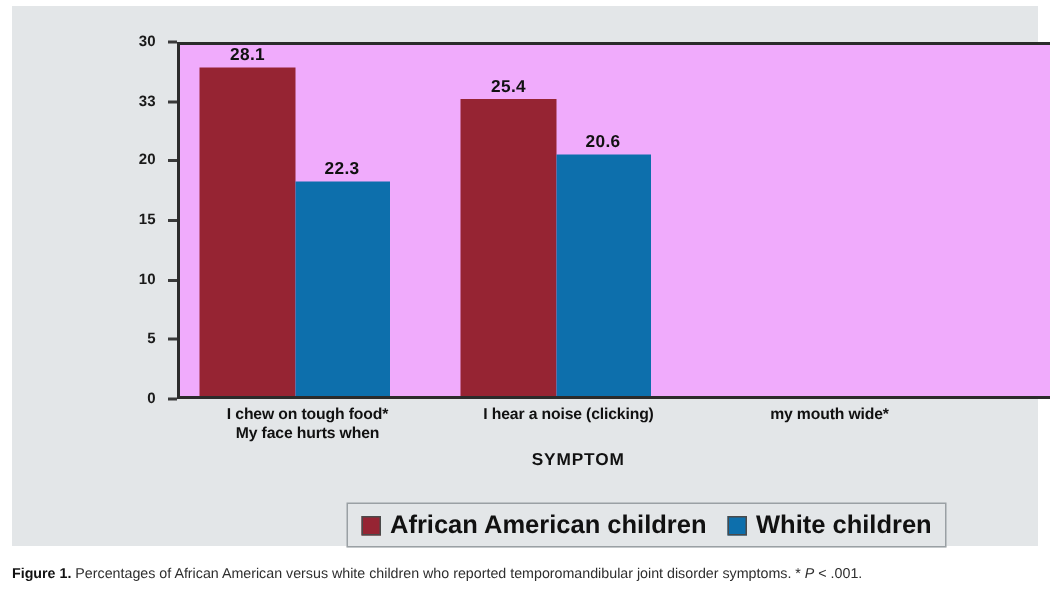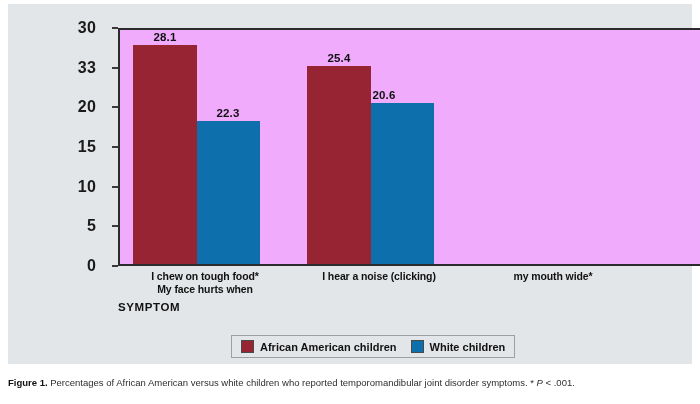--- a/index.html
+++ b/index.html
@@ -11,22 +11,22 @@
   
   #panel{position:absolute;left:8px;top:4px;width:684px;height:360px;
          background:#e3e6e8;}
 
   
   #plot{position:absolute;left:110px;top:24px;width:621px;height:238px;
         background:#f0abfc;border:2px solid #2b2b2b;box-sizing:border-box;}
 
   
   #yaxis{position:absolute;left:86px;top:24px;width:24px;height:238px;}
-  .ytick{position:absolute;right:22px;transform:translateY(-50%);
-         font-size:16px;font-weight:bold;color:#1a1a1a;letter-spacing:.2px;}
+  .ytick{position:absolute;right:14px;transform:translateY(-50%);
+         font-size:10px;font-weight:bold;color:#1a1a1a;letter-spacing:.2px;}
   .ytickmark{position:absolute;right:0;width:6px;height:2px;background:#3a3a3a;
              transform:translateY(-50%);}
 
   #ylabel{position:absolute;left:-44px;top:143px;width:160px;
           transform:rotate(-90deg);transform-origin:center center;
           text-align:center;font-size:11.5px;font-weight:bold;color:#111;
           letter-spacing:.6px;}
 
   
   .group{position:absolute;bottom:0;height:100%;}
@@ -34,32 +34,32 @@
   .bar.red{background:#962433;}
   .bar.blue{background:#0d6fac;}
   .vlabel{position:absolute;width:60px;text-align:center;
           font-size:11.5px;font-weight:bold;color:#111;letter-spacing:.2px;}
 
   
   #cats{position:absolute;left:110px;top:266px;width:535px;height:40px;}
   .cat{position:absolute;text-align:center;font-size:10.5px;font-weight:bold;
        color:#111;line-height:13px;letter-spacing:-.1px;}
 
-  #xlabel{position:absolute;left:110px;top:297px;width:535px;
+  #xlabel{position:absolute;left:110px;top:297px;width:535px;text-align:center;
           font-size:11.5px;font-weight:bold;color:#111;letter-spacing:.6px;}
 
   
   #legend{position:absolute;left:223px;top:331px;
           border:1px solid #9aa0a4;background:#e3e6e8;
           padding:4px 9px;display:flex;align-items:center;gap:14px;}
   .lgitem{display:flex;align-items:center;gap:6px;}
   .swatch{width:11px;height:11px;border:1px solid #4a4a4a;}
   .sw-red{background:#962433;}
   .sw-blue{background:#0d6fac;}
-  .lgtext{font-size:11px;font-weight:bold;color:#111;}
+  .lgtext{font-size:17px;font-weight:bold;color:#111;}
 
   
   #caption{position:absolute;left:8px;top:376px;width:684px;
            font-size:9.5px;color:#2e2e2e;line-height:13px;}
   #caption b{font-weight:bold;color:#111;}
   #caption i{font-style:italic;}
 </style>
 </head>
 <body>
 
@@ -98,21 +98,21 @@
         <div class="bar red" style="left:0px;width:64px;height:93.67%;"></div>
         <div class="bar blue" style="left:64px;width:63px;height:61.33%;"></div>
         <div class="vlabel" style="left:2px;bottom:93.67%;margin-bottom:2px;">28.1</div>
         <div class="vlabel" style="left:65px;bottom:61.33%;margin-bottom:2px;">22.3</div>
       </div>
 
       <div class="group" style="left:187px;width:128px;">
         <div class="bar red" style="left:0px;width:64px;height:84.67%;"></div>
         <div class="bar blue" style="left:64px;width:63px;height:68.67%;"></div>
         <div class="vlabel" style="left:2px;bottom:84.67%;margin-bottom:2px;">25.4</div>
-        <div class="vlabel" style="left:47px;bottom:68.67%;margin-bottom:2px;">20.6</div>
+        <div class="vlabel" style="left:65px;bottom:68.67%;margin-bottom:2px;">20.6</div>
       </div>
 
 
     </div>
 
     <div id="cats">
       <div class="cat" style="left:-8px;width:190px;">
         <div>I chew on tough food*</div>
         <div>My face hurts when</div>
       </div>

